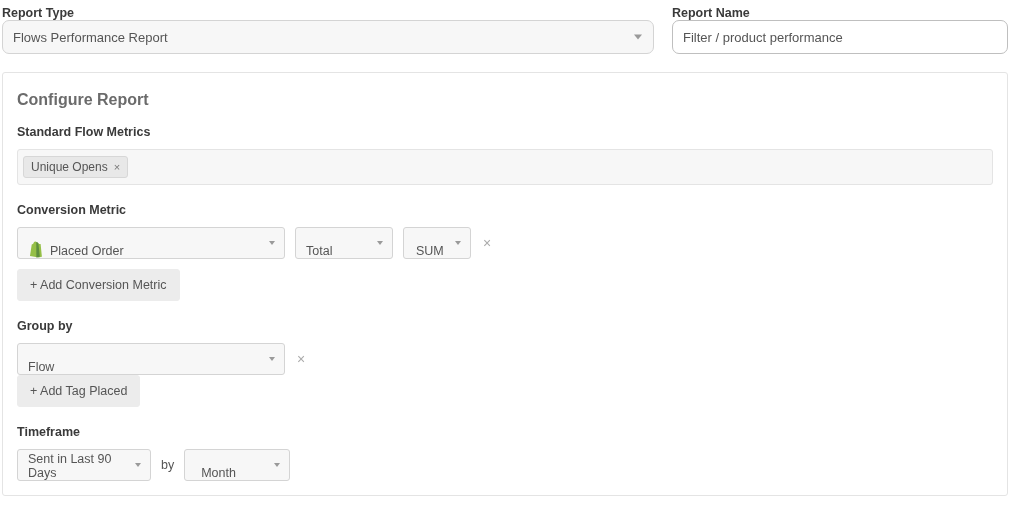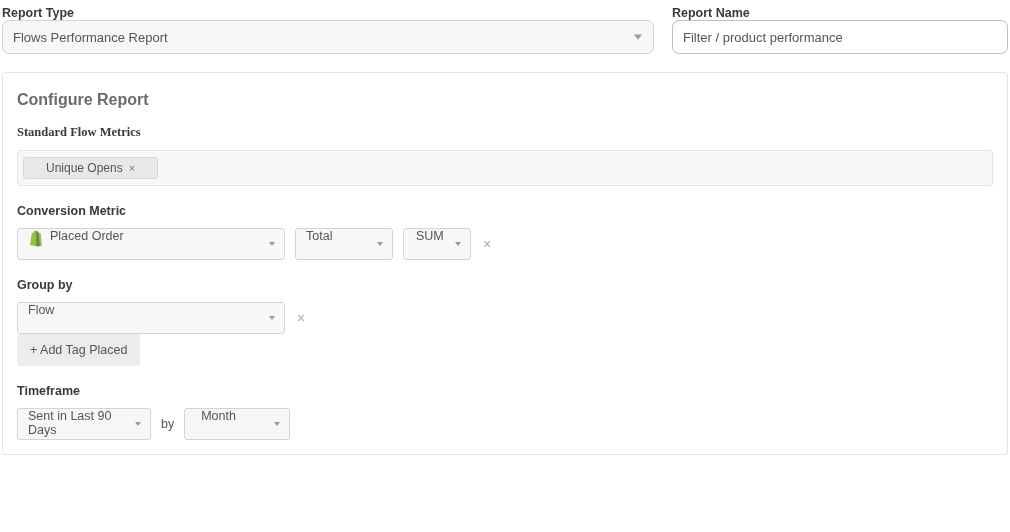--- a/index.html
+++ b/index.html
@@ -62,54 +62,54 @@
     font-size: 16px;
     font-weight: 600;
     color: #6b6b6b;
   }
   .section-label {
     font-weight: 600;
     font-size: 12.5px;
     color: #3a3a3a;
     margin: 18px 0 10px 0;
   }
-  .section-label.first { margin-top: 12px; font-family: Liberation Serif, serif; }
+  .section-label.first { margin-top: 12px; }
   .tagstrip {
     background: #f7f7f7;
     border: 1px solid #e4e4e4;
     border-radius: 3px;
     padding: 6px 5px;
     display: flex;
     align-items: center;
     min-height: 32px;
   }
   .chip {
     background: #e8e8e8;
     border: 1px solid #d7d7d7;
     border-radius: 3px;
-    padding: 3px 22px;
+    padding: 3px 7px;
     font-size: 12px;
     color: #555;
     display: inline-flex;
     align-items: center;
     gap: 6px;
   }
   .chip .x {
     cursor: pointer;
     color: #777;
     font-size: 11px;
   }
   .row { display: flex; align-items: center; gap: 10px; }
   .mini-select {
     height: 32px;
     border: 1px solid #d4d4d4;
     background: #f7f7f7;
     border-radius: 3px;
     display: inline-flex;
-    align-items: flex-start;
+    align-items: flex-end;
     padding: 0 26px 0 10px;
     font-size: 12.5px;
     color: #555;
     position: relative;
   }
   .mini-select .caret { right: 9px; border-left-width:3.5px; border-right-width:3.5px; border-top-width:4.5px; }
   .ms-placed { width: 268px; padding-left: 8px; }
   .ms-total { width: 98px; }
   .ms-sum { width: 68px; padding-left: 12px; }
   .ms-flow { width: 268px; }
@@ -182,20 +182,23 @@
     <div class="mini-select ms-total">
       <span>Total</span>
       <span class="caret"></span>
     </div>
     <div class="mini-select ms-sum">
       <span>SUM</span>
       <span class="caret"></span>
     </div>
     <span class="remove-x">×</span>
   </div>
+  <div style="margin-top:10px;">
+    <div class="grey-btn">+ Add Conversion Metric</div>
+  </div>
 
   <div class="section-label">Group by</div>
   <div class="row">
     <div class="mini-select ms-flow">
       <span>Flow</span>
       <span class="caret"></span>
     </div>
     <span class="remove-x">×</span>
   </div>
 

